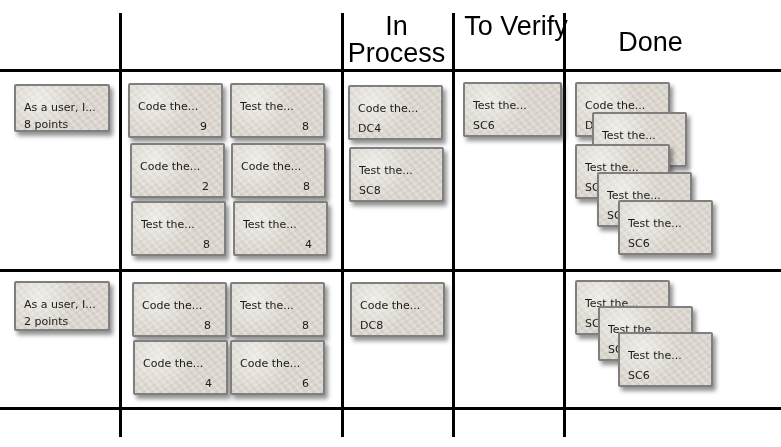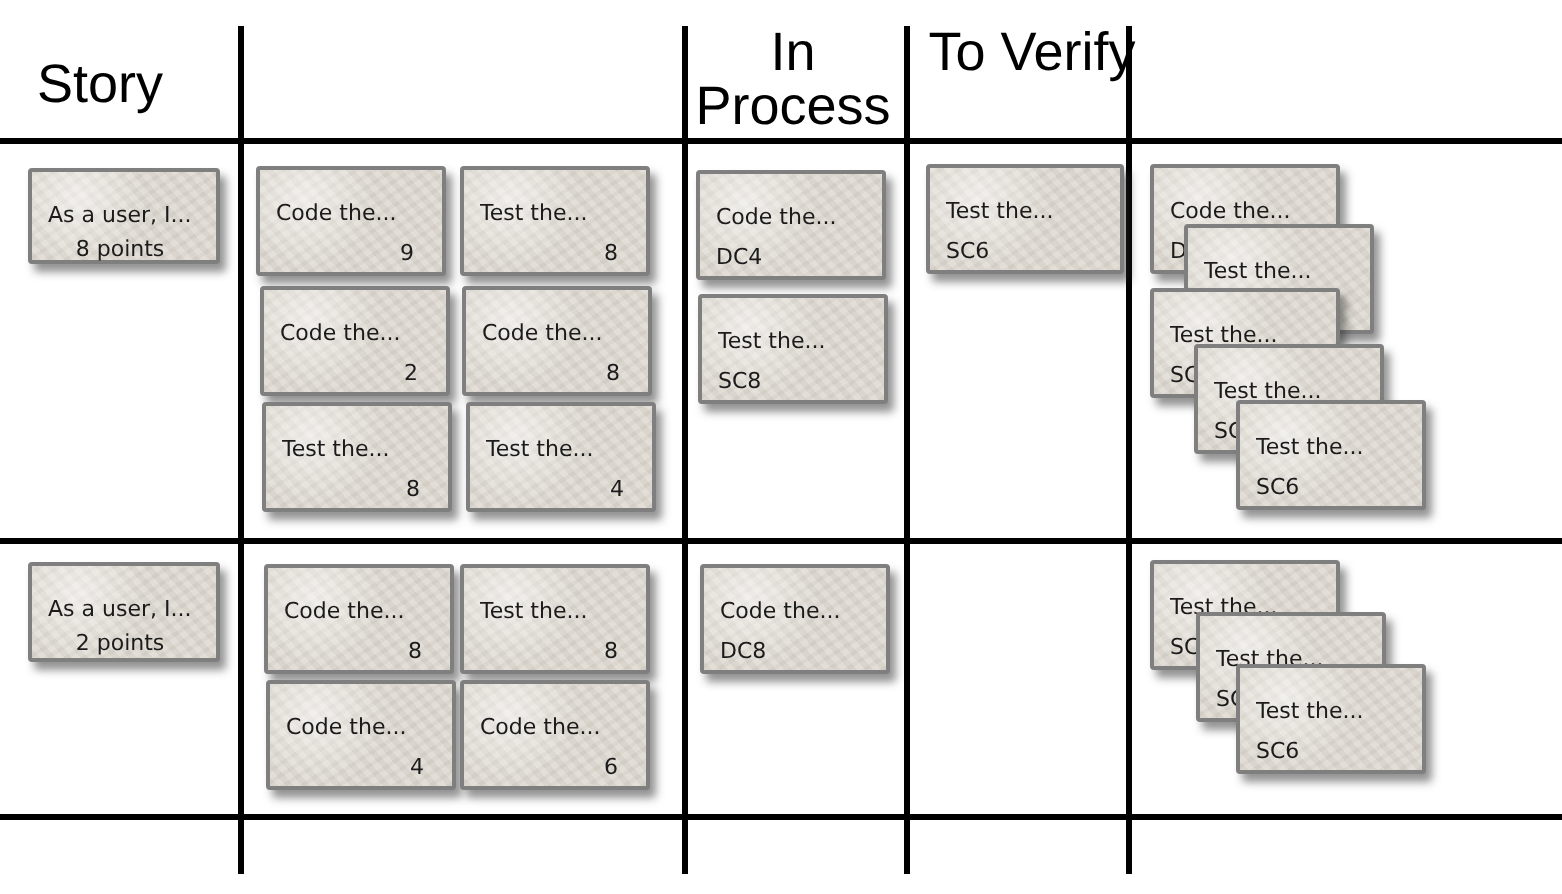--- a/index.html
+++ b/index.html
@@ -25,38 +25,38 @@
     box-shadow:3px 4px 4px rgba(40,40,40,0.5);
     padding:14px 6px 0 8px;
     font-size:11px; line-height:15px; color:#1b1b1b;
   }
   .card .t { display:block; white-space:nowrap; overflow:hidden; }
   .card .meta {
     display:flex; justify-content:flex-start; align-items:baseline;
     margin-top:5px; padding-right:8px;
   }
   .card .meta.end { justify-content:flex-end; }
-  .card.story .pts { display:block; text-align:center; margin-top:2px; padding-right:6px; }
+  .card.story .pts { display:block; margin-top:2px; padding-right:6px; }
 </style>
 </head>
 <body>
 
 <div class="board">
 
   <div class="vline" style="left:119px"></div>
   <div class="vline" style="left:341px"></div>
   <div class="vline" style="left:452px"></div>
   <div class="vline" style="left:563px"></div>
   <div class="hline" style="top:69px"></div>
   <div class="hline" style="top:269px"></div>
   <div class="hline" style="top:407px"></div>
 
-  <div class="col-header" style="left:0;width:100px;top:29px">Story</div>
   <div class="col-header" style="left:341px;width:111px;top:13px">In Process</div>
   <div class="col-header" style="left:452px;width:128px;top:13px">To Verify</div>
+  <div class="col-header" style="left:563px;width:175px;top:29px">Done</div>
 
   <div class="card story" style="left:14px;top:84px;width:96px;height:48px">
     <span class="t">As a user, I...</span>
     <span class="pts">8 points</span>
   </div>
 
   <div class="card" style="left:128px;top:83px">
     <span class="t">Code the...</span>
     <span class="meta end">
         <span>9</span>

